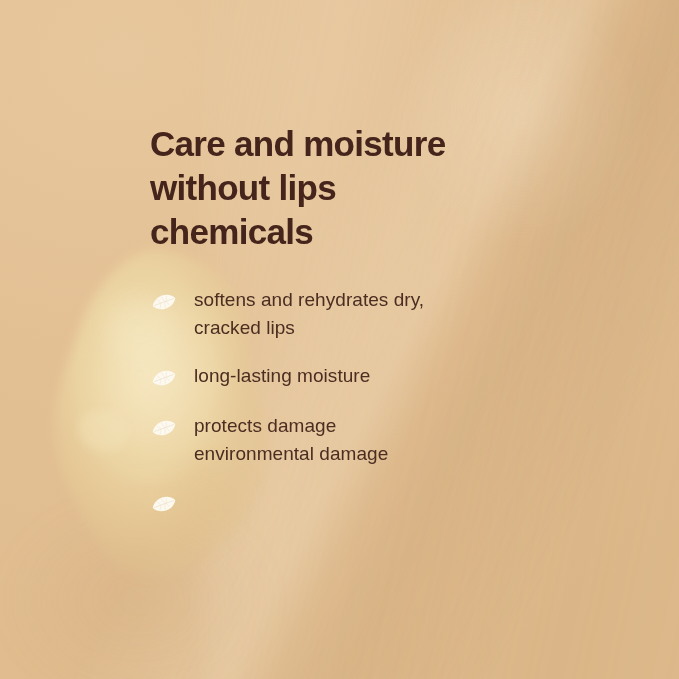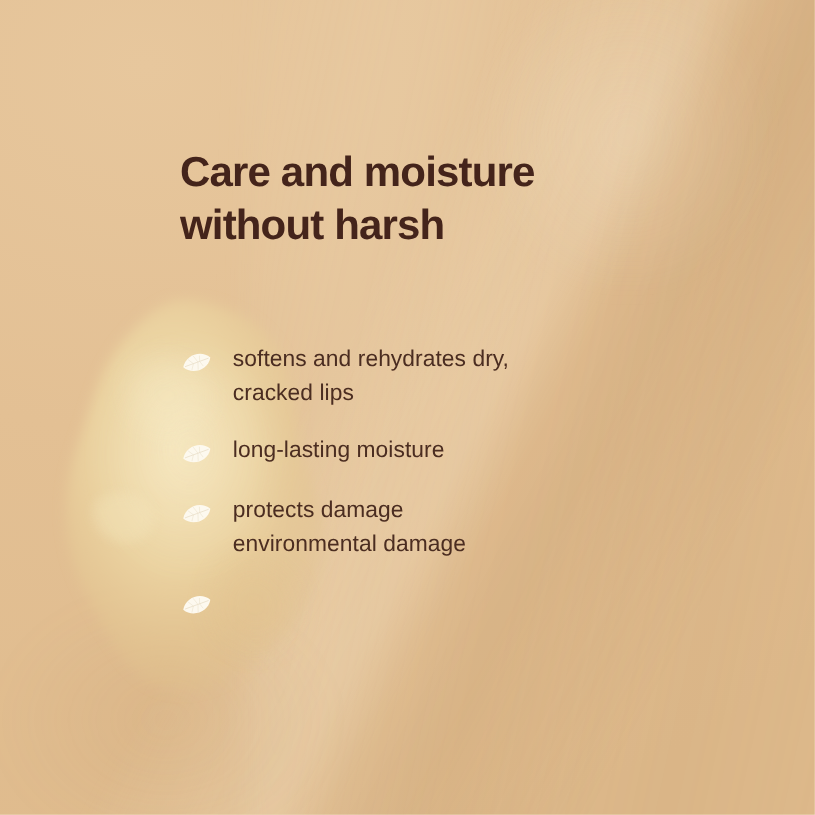--- a/index.html
+++ b/index.html
@@ -220,21 +220,22 @@
       <g filter="url(#balmBlur)" opacity="0.35">
         <path d="M60 176 C76 166 96 170 104 184 C110 196 102 210 88 212 C72 214 58 204 56 192 C55 184 55 179 60 176 Z" fill="#f5e8c0"></path>
       </g>
     </svg>
   </div>
 
   <div class="content">
 
     <h1 class="headline">
       <span class="hl-line">Care and moisture</span>
-      <span class="hl-line">without harsh</span>
+      <span class="hl-line">without lips</span>
+      <span class="hl-line">chemicals</span>
     </h1>
 
     <ul class="benefit-list">
 
       <li class="benefit-item">
         <span class="leaf-icon">
           <svg viewBox="0 0 28 22" xmlns="http://www.w3.org/2000/svg" aria-hidden="true">
             <g transform="rotate(-20 14 11)">
               <path d="M2 11 C7 2 21 2 26 11 C21 20 7 20 2 11 Z" fill="#fdf9ef"></path>
               <path d="M3.5 11 L24.5 11" stroke="#eadfc9" stroke-width="0.7" opacity="0.85"></path>

